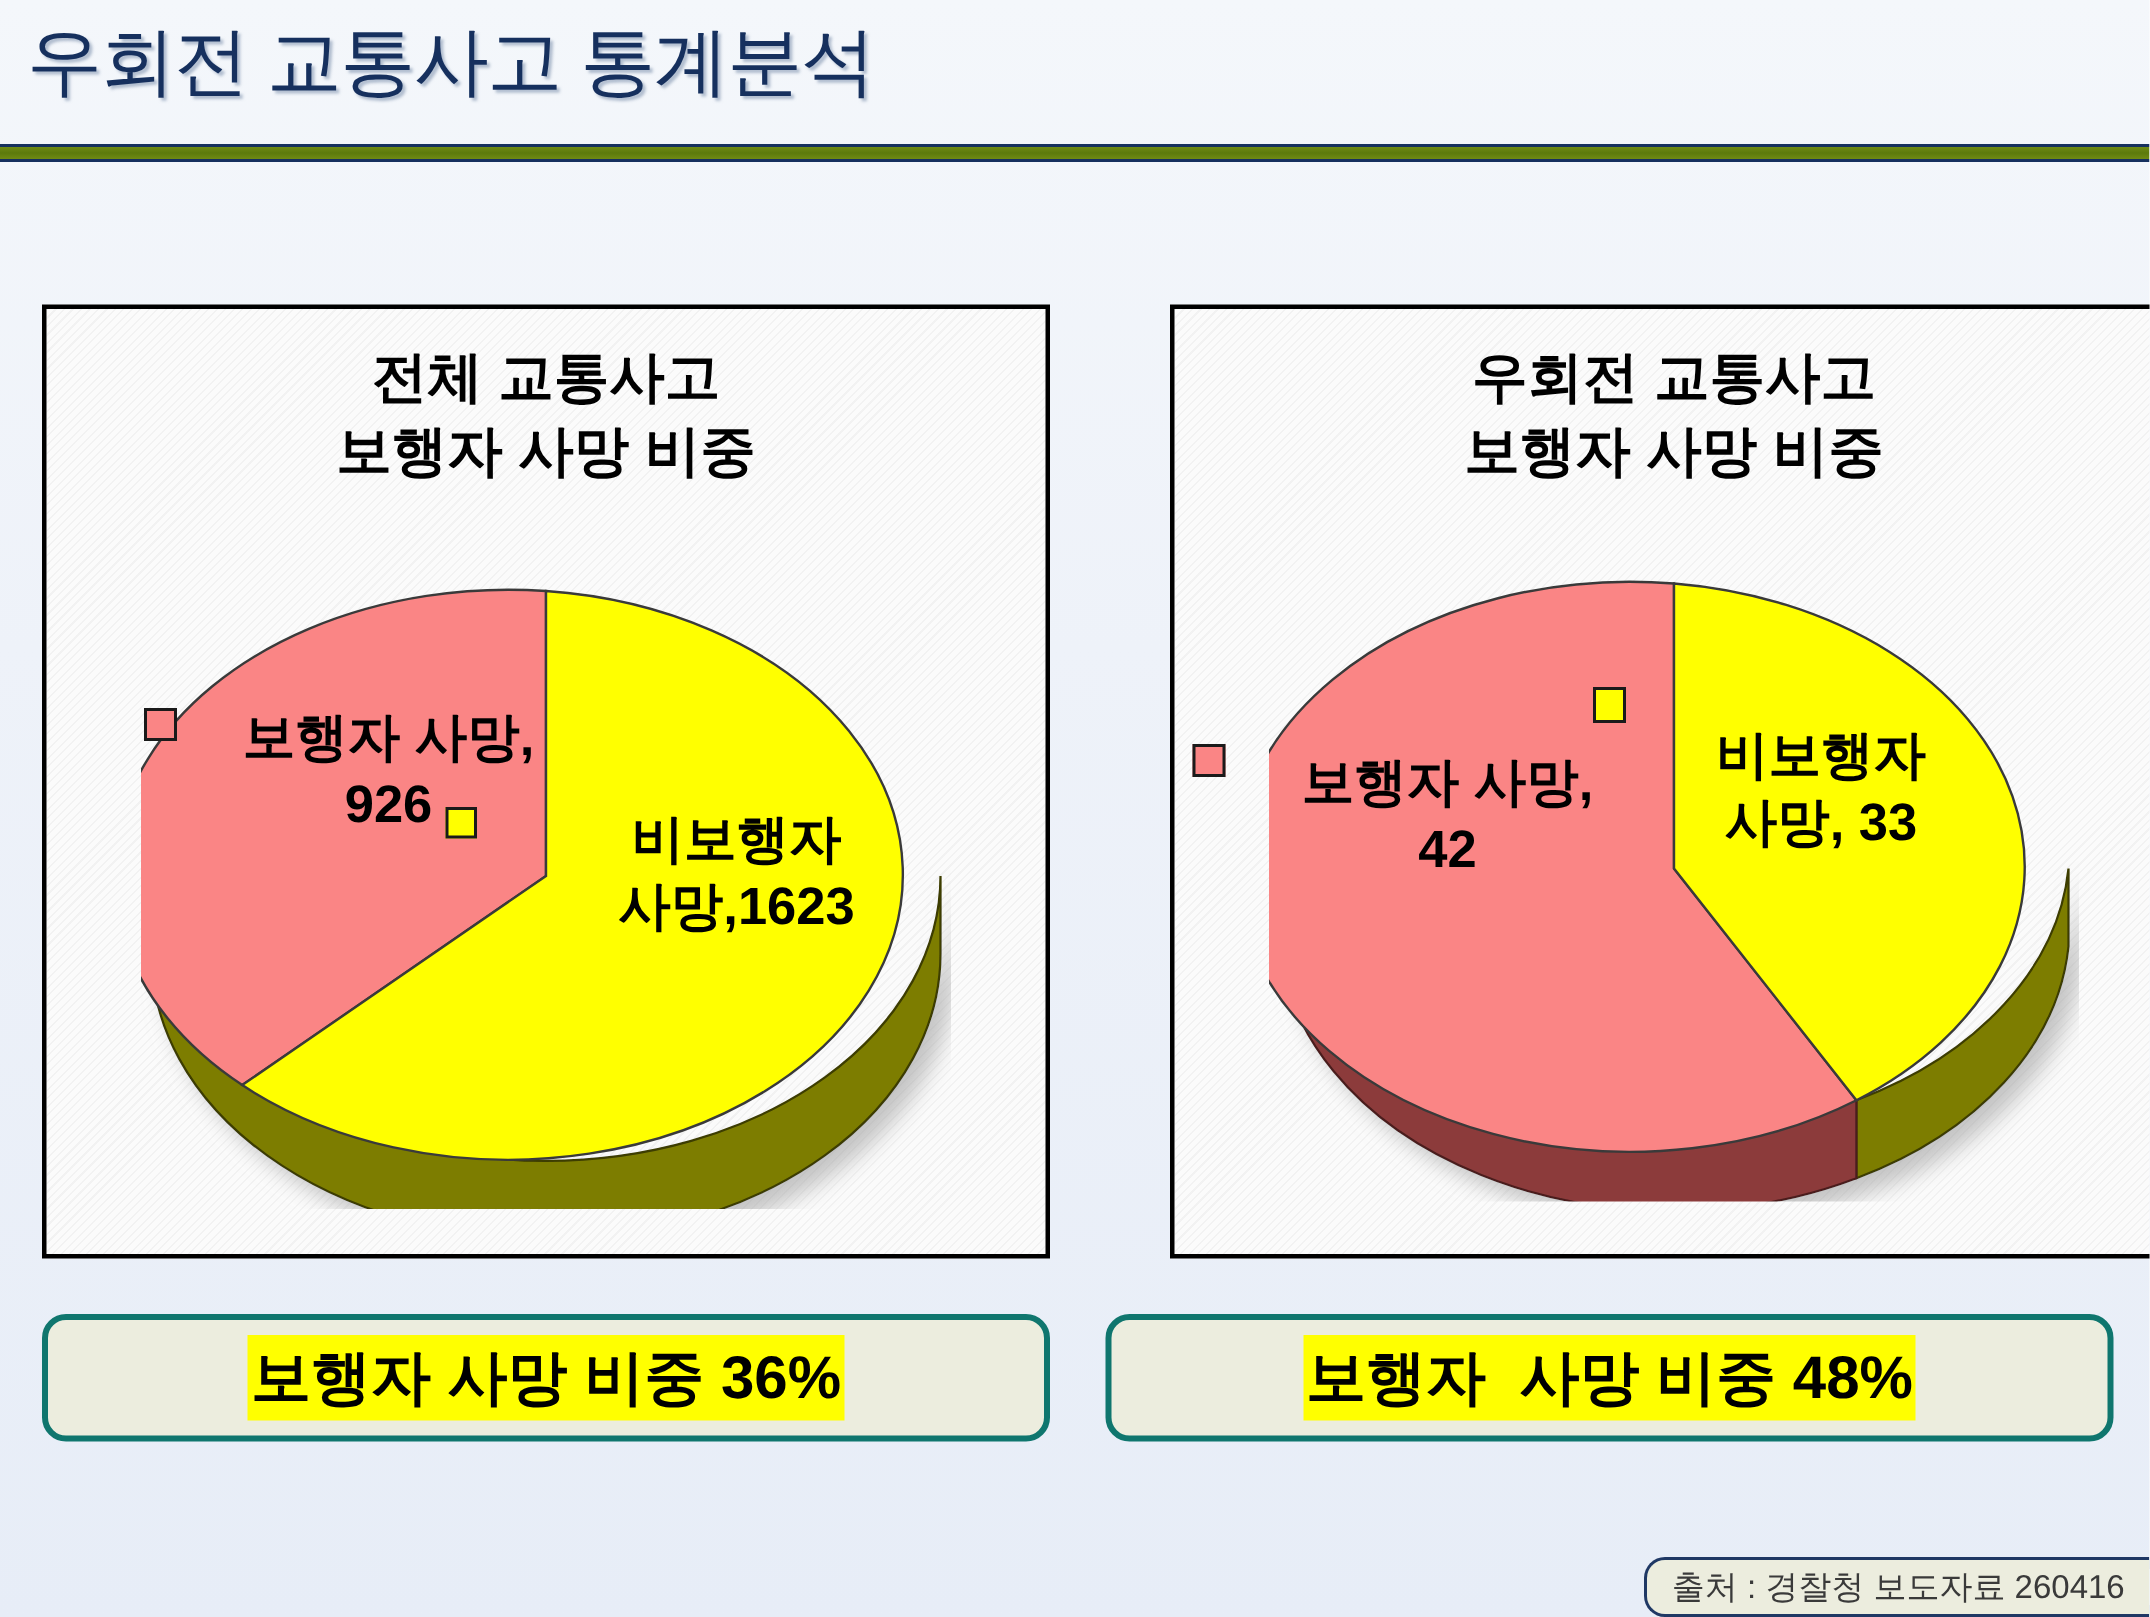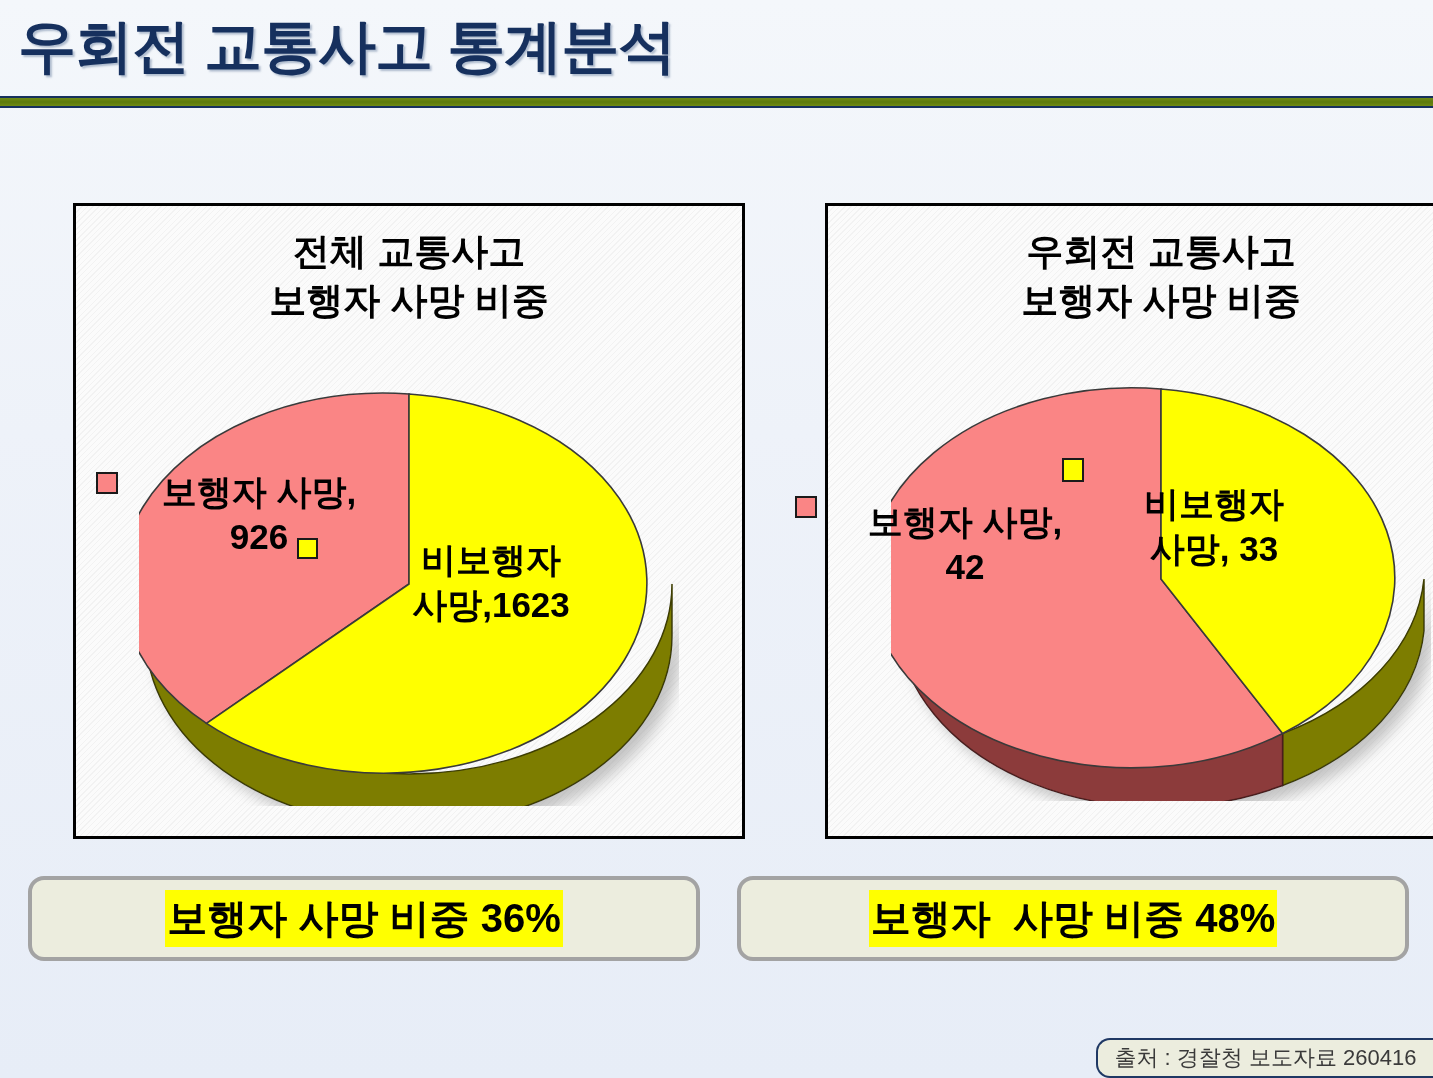--- a/index.html
+++ b/index.html
@@ -13,22 +13,22 @@
     font-family: "Liberation Sans", "DejaVu Sans", sans-serif;
     background: linear-gradient(180deg, #f4f7fb 0%, #eef2f9 40%, #e7edf7 100%);
     position: relative;
   }
 
   
   #slide-title {
     position: absolute;
     left: 18px;
     top: 8px;
-    font-size: 58px;
-    font-weight: bold;
+    font-size: 50px;
+    font-weight: normal;
     color: #16305e;
     letter-spacing: -1px;
     text-shadow: 2px 2px 2px rgba(120,140,170,0.55);
     white-space: nowrap;
   }
   #title-rule {
     position: absolute;
     left: 0;
     top: 96px;
     width: 1433px;
@@ -62,21 +62,20 @@
     border: 3px solid #000;
     background-color: #fbfbfb;
     background-image:
       repeating-linear-gradient(135deg,
         rgba(0,0,0,0.035) 0px,
         rgba(0,0,0,0.035) 1px,
         rgba(255,255,255,0) 1px,
         rgba(255,255,255,0) 4px);
     box-sizing: border-box;
     overflow: hidden;
-    margin-left: 45px;
   }
   #panel-left  { left: 28px; }
   #panel-right { left: 780px; }
 
   .chart-title {
     position: absolute;
     left: 0;
     top: 22px;
     width: 100%;
     text-align: center;
@@ -134,21 +133,21 @@
   #key-right-pink     { left: 795px; top: 496px; width: 22px; height: 22px; }
   #key-right-yellow   { left: 1062px; top: 458px; width: 22px; height: 24px; }
   #label-right-yellow { left: 1114px; top: 482px; width: 200px; }
 
   
   .callout {
     position: absolute;
     top: 876px;
     width: 672px;
     height: 85px;
-    border: 4px solid #a3a3a3;
+    border: 4px solid #0f766e;
     border-radius: 16px;
     background: #ecedde;
     box-sizing: border-box;
     display: flex;
     align-items: center;
     justify-content: center;
   }
   #callout-left  { left: 28px; }
   #callout-right { left: 737px; }
   .callout-text {

